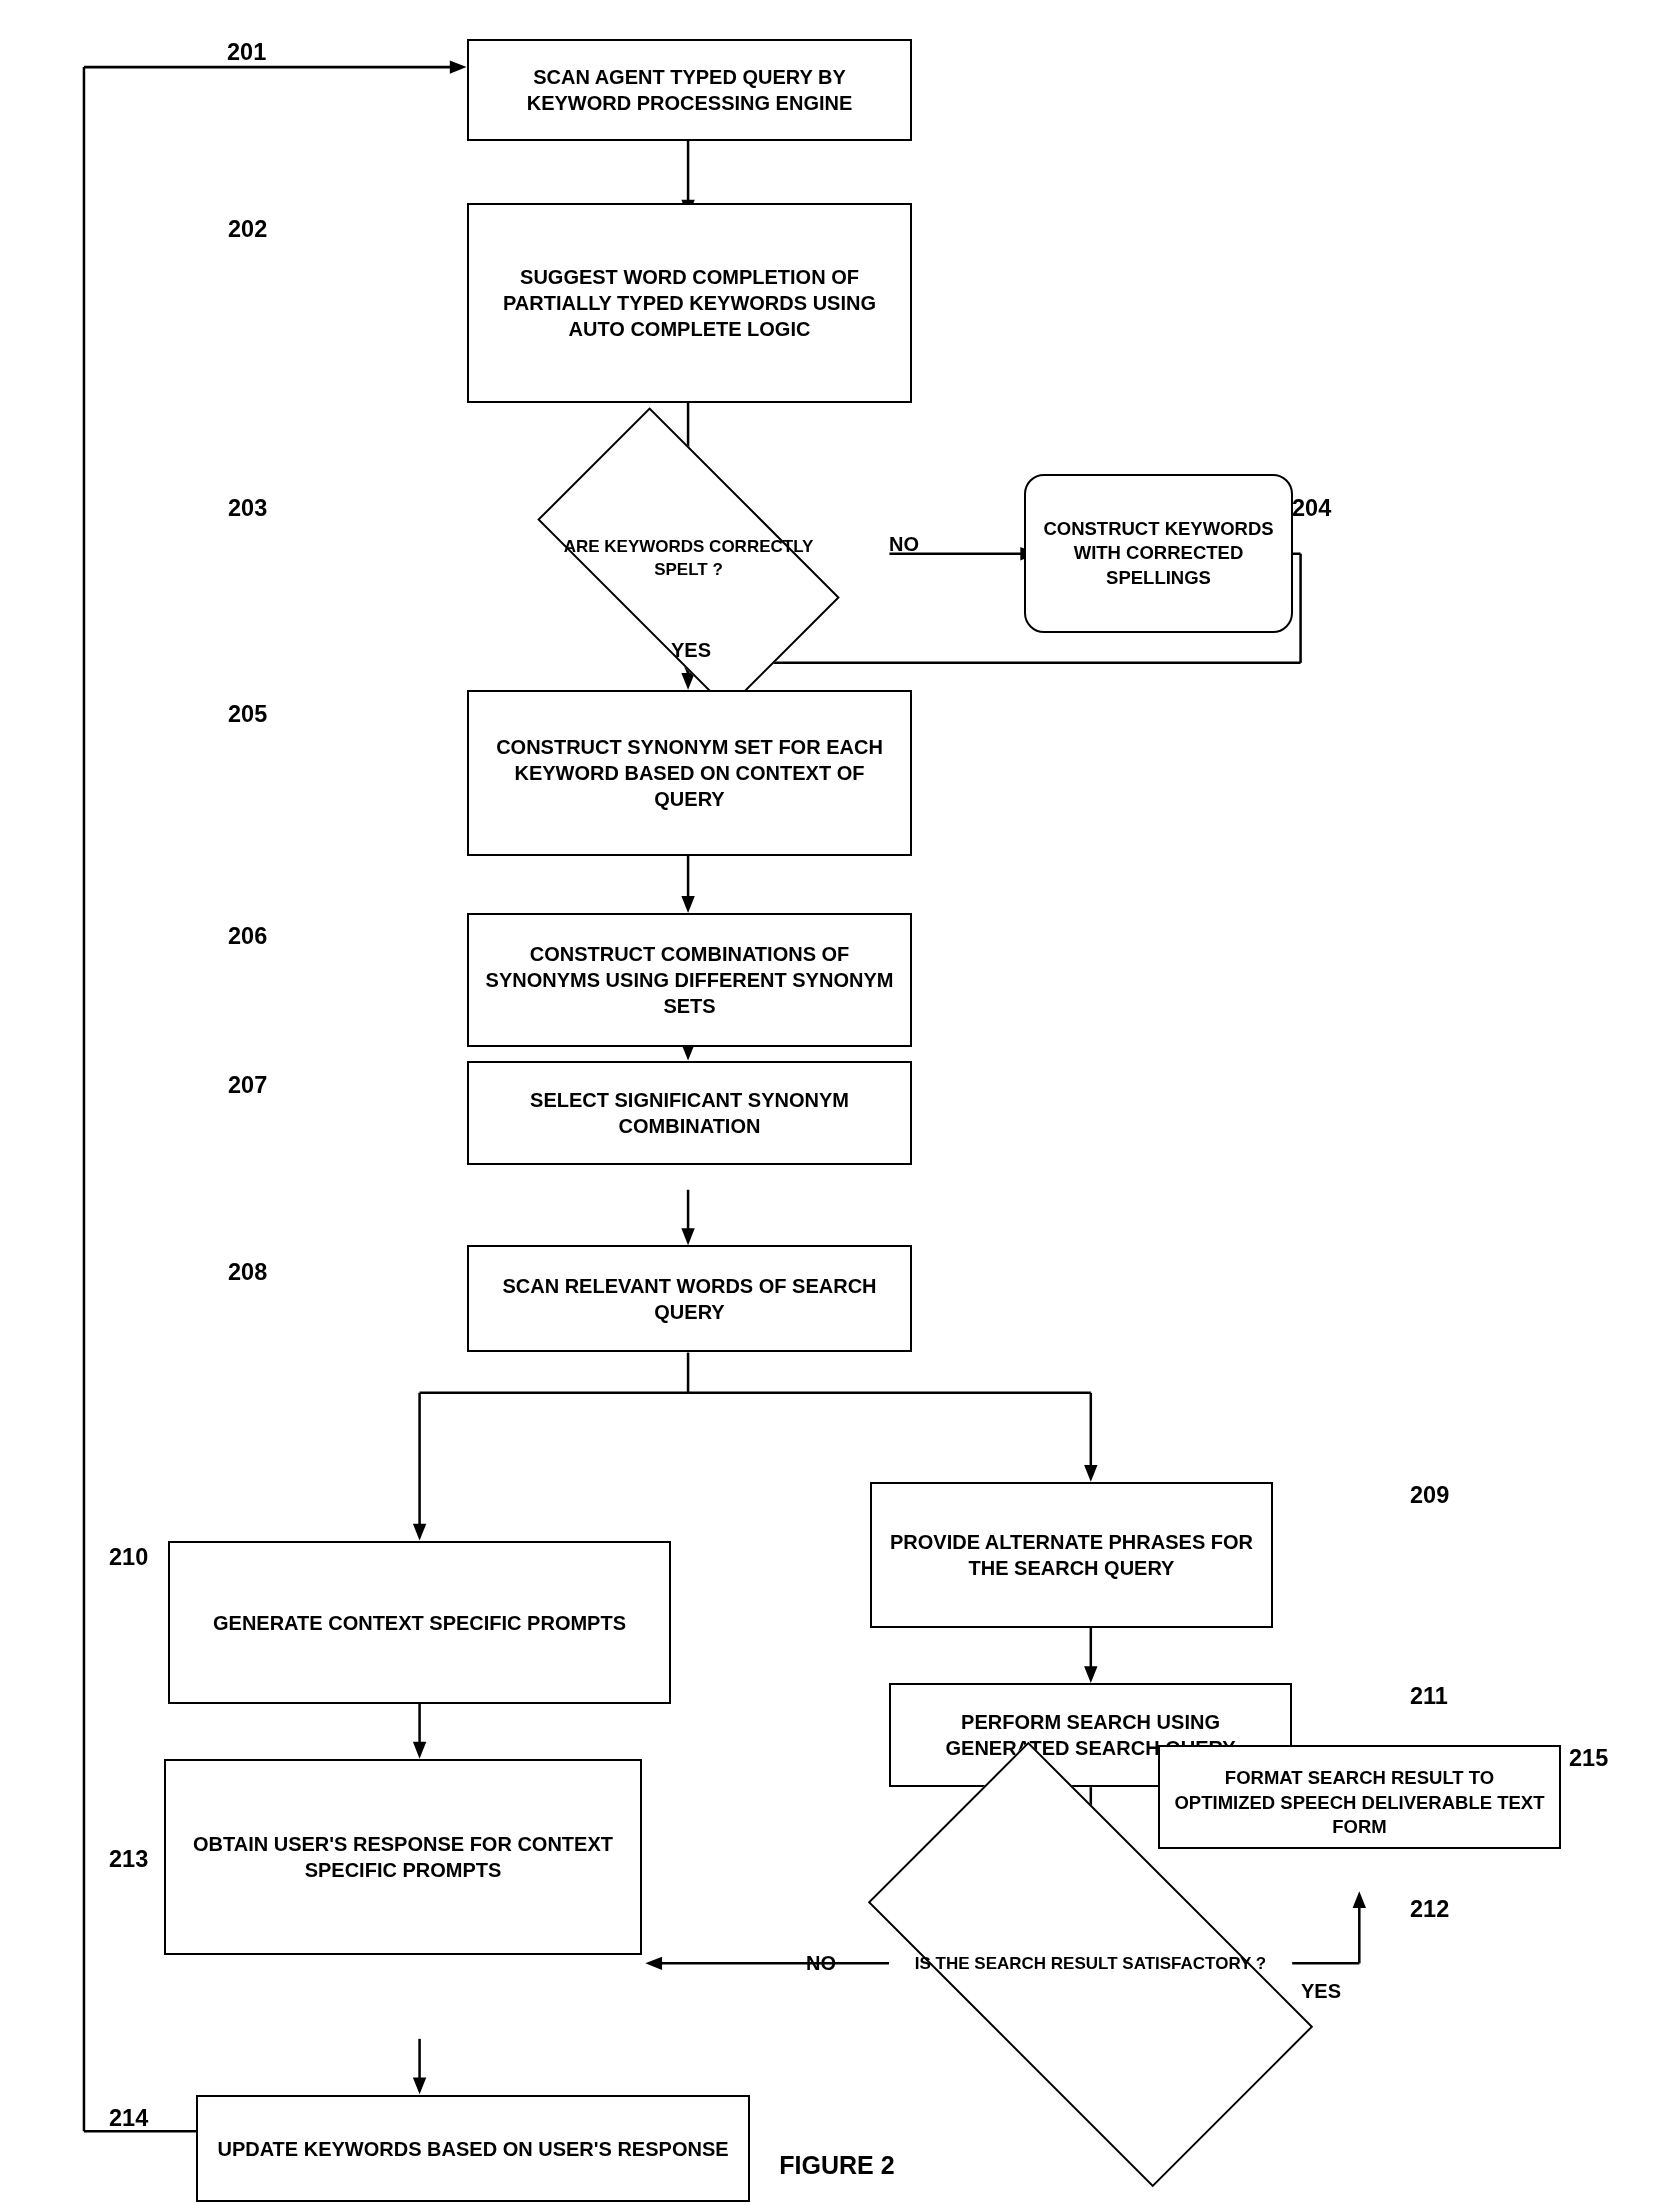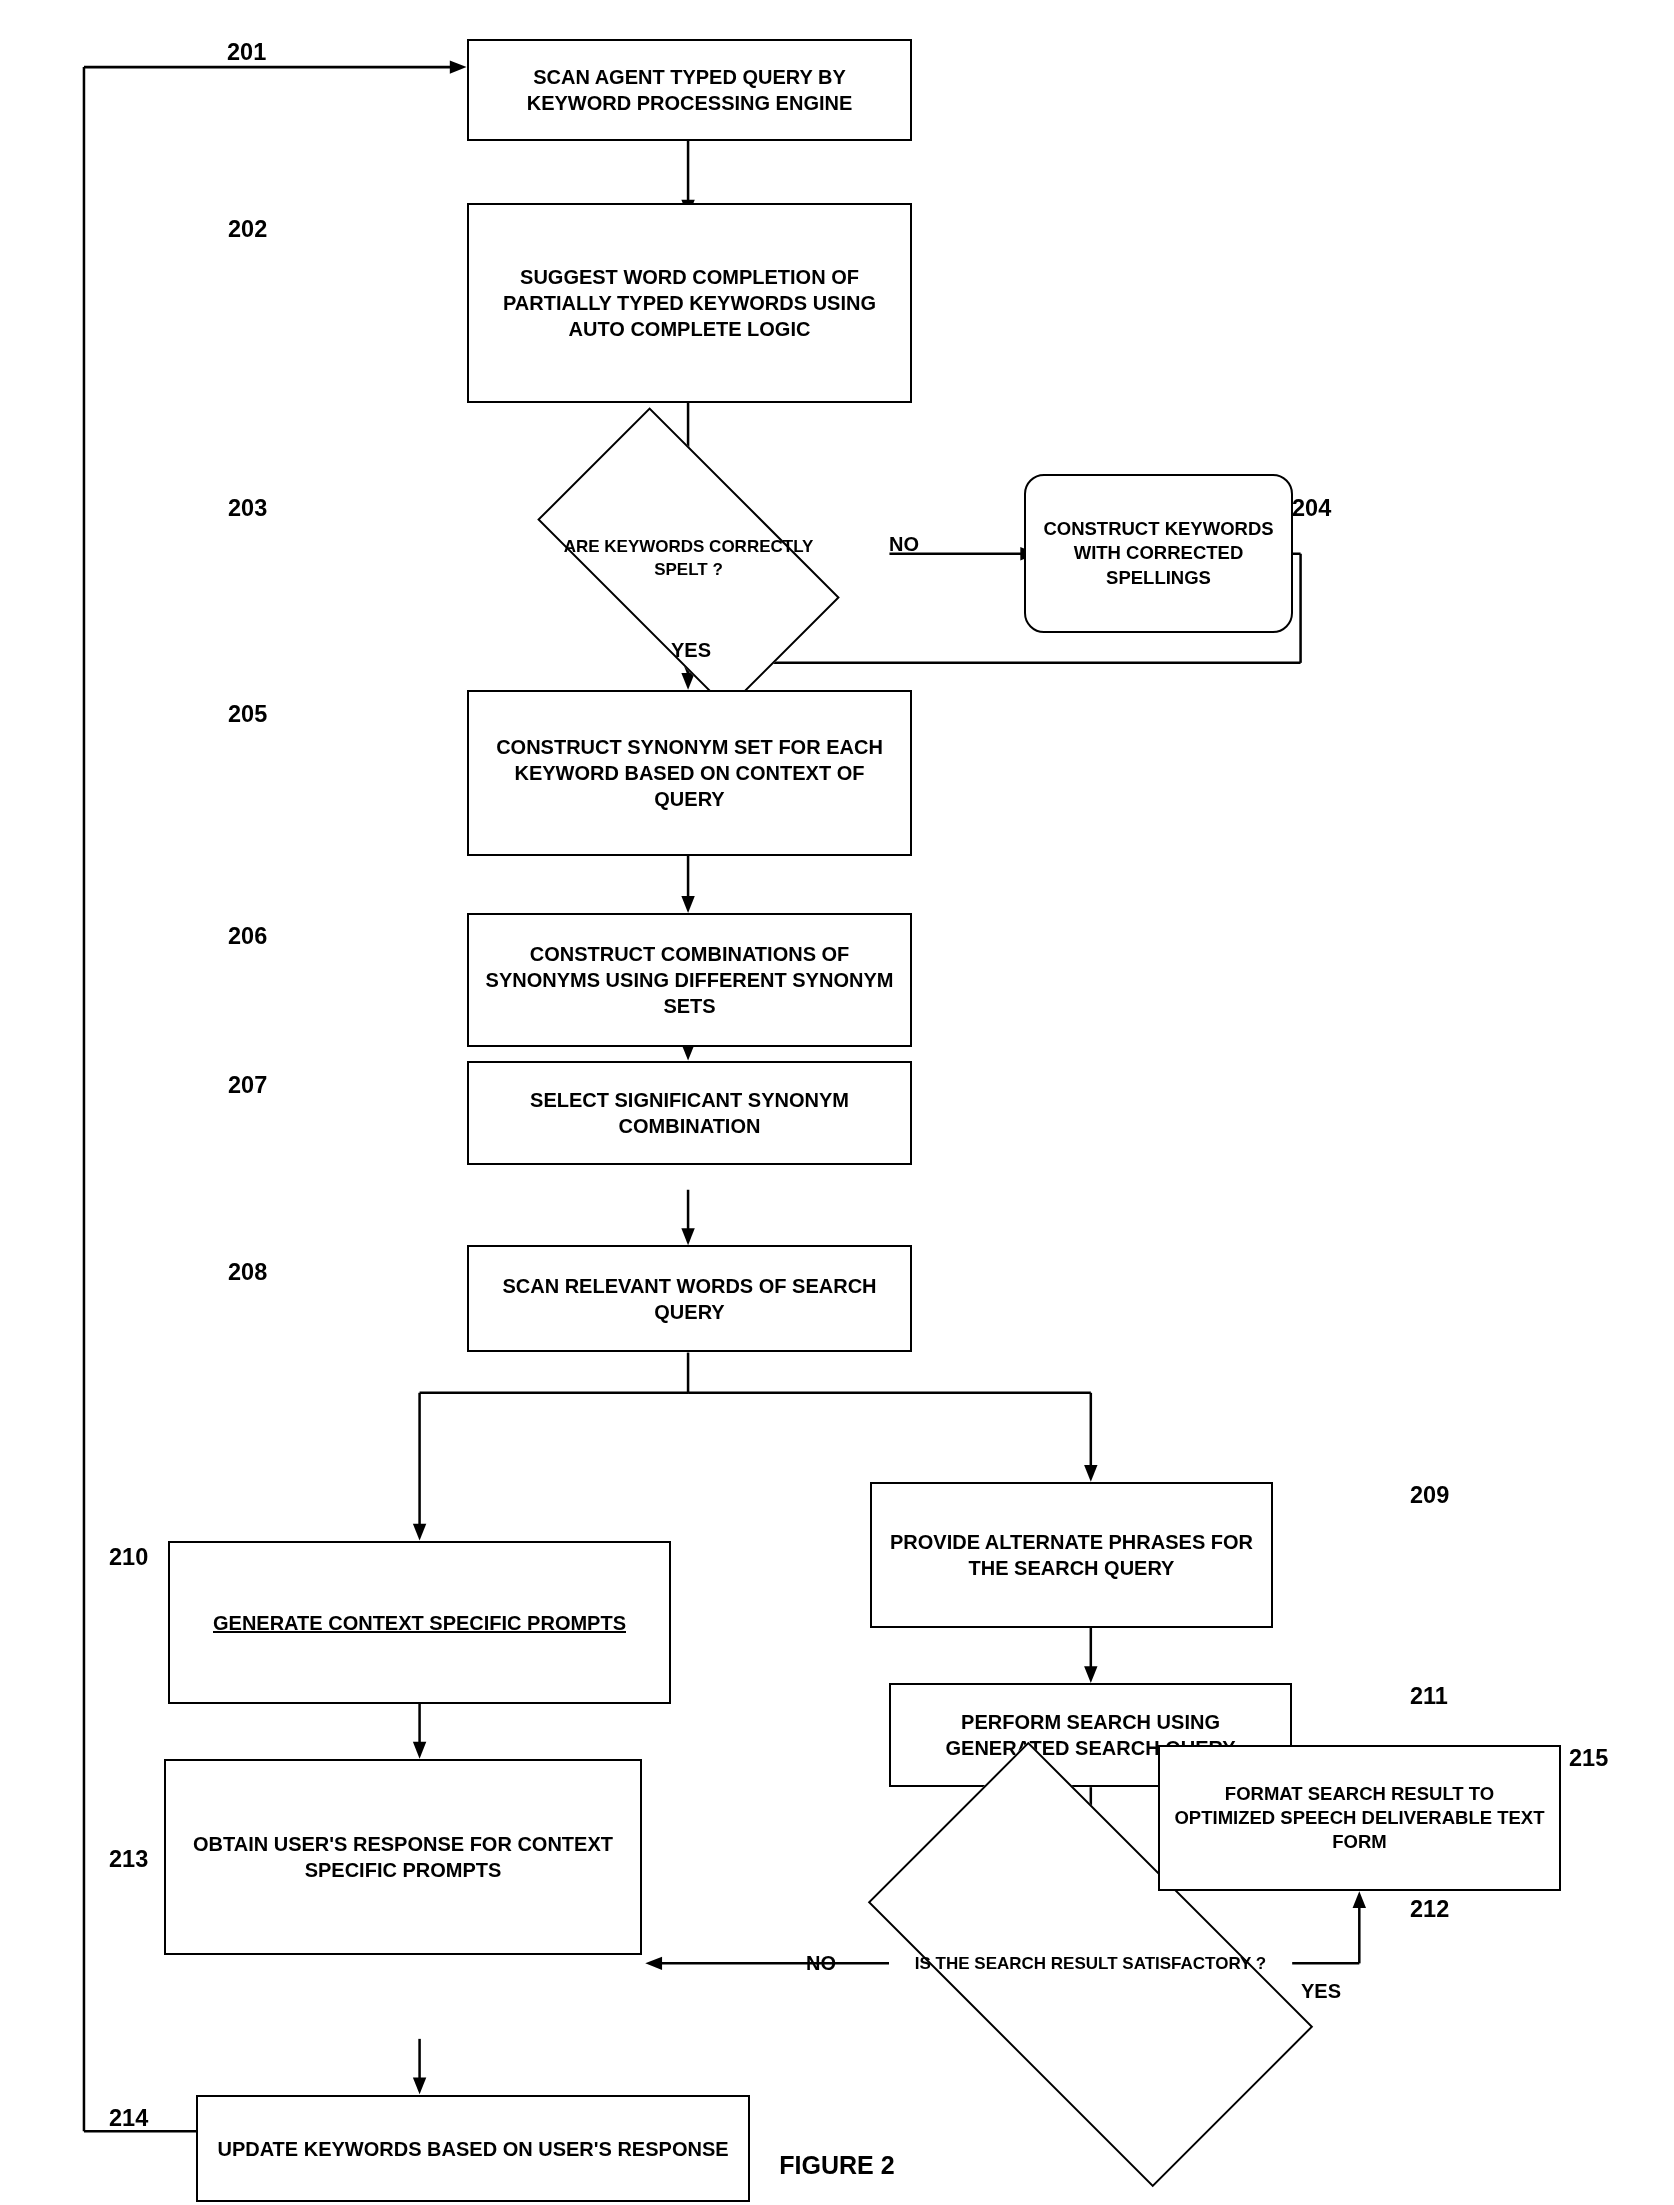--- a/index.html
+++ b/index.html
@@ -201,21 +201,21 @@
   <div class="flow-box" style="left:467px;top:1245px;width:445px;height:107px;font-size:20px;">
     <span>SCAN RELEVANT WORDS OF SEARCH QUERY</span>
   </div>
 
   <div class="step-label" style="left:1410px;top:1482px;">209</div>
   <div class="flow-box" style="left:870px;top:1482px;width:403px;height:146px;font-size:20px;">
     <span>PROVIDE ALTERNATE PHRASES FOR THE SEARCH QUERY</span>
   </div>
 
   <div class="step-label" style="left:109px;top:1544px;">210</div>
-  <div class="flow-box" style="left:168px;top:1541px;width:503px;height:163px;font-size:20px;text-decoration:underline;">
+  <div class="flow-box" style="left:168px;top:1541px;width:503px;height:163px;font-size:20px;">
     <span>GENERATE CONTEXT SPECIFIC PROMPTS</span>
   </div>
 
   <div class="step-label" style="left:1410px;top:1683px;">211</div>
   <div class="flow-box" style="left:889px;top:1683px;width:403px;height:104px;font-size:20px;">
     <span>PERFORM SEARCH USING GENERATED SEARCH QUERY</span>
   </div>
 
   <div class="step-label" style="left:1410px;top:1896px;">212</div>
   <div class="flow-diamond" style="left:889px;top:1851px;width:403px;height:227px;">
@@ -231,20 +231,20 @@
   <div class="flow-box" style="left:164px;top:1759px;width:478px;height:196px;font-size:20px;">
     <span>OBTAIN USER'S RESPONSE FOR CONTEXT SPECIFIC PROMPTS</span>
   </div>
 
   <div class="step-label" style="left:109px;top:2105px;">214</div>
   <div class="flow-box" style="left:168px;top:2095px;width:554px;height:107px;font-size:20px;margin-left:28px;">
     <span>UPDATE KEYWORDS BASED ON USER'S RESPONSE</span>
   </div>
 
   <div class="step-label" style="left:1569px;top:1745px;">215</div>
-  <div class="flow-box" style="left:1158px;top:1745px;width:403px;height:146px;font-size:18.5px;">
+  <div class="flow-box" style="left:1158px;top:1745px;width:403px;height:104px;font-size:18.5px;align-items:flex-end;">
     <span>FORMAT SEARCH RESULT TO OPTIMIZED SPEECH DELIVERABLE TEXT FORM</span>
   </div>
 
   <div class="figure-caption" style="bottom:25px;left:669px;">FIGURE 2</div>
 
 </div>
 
 
 </body></html>

